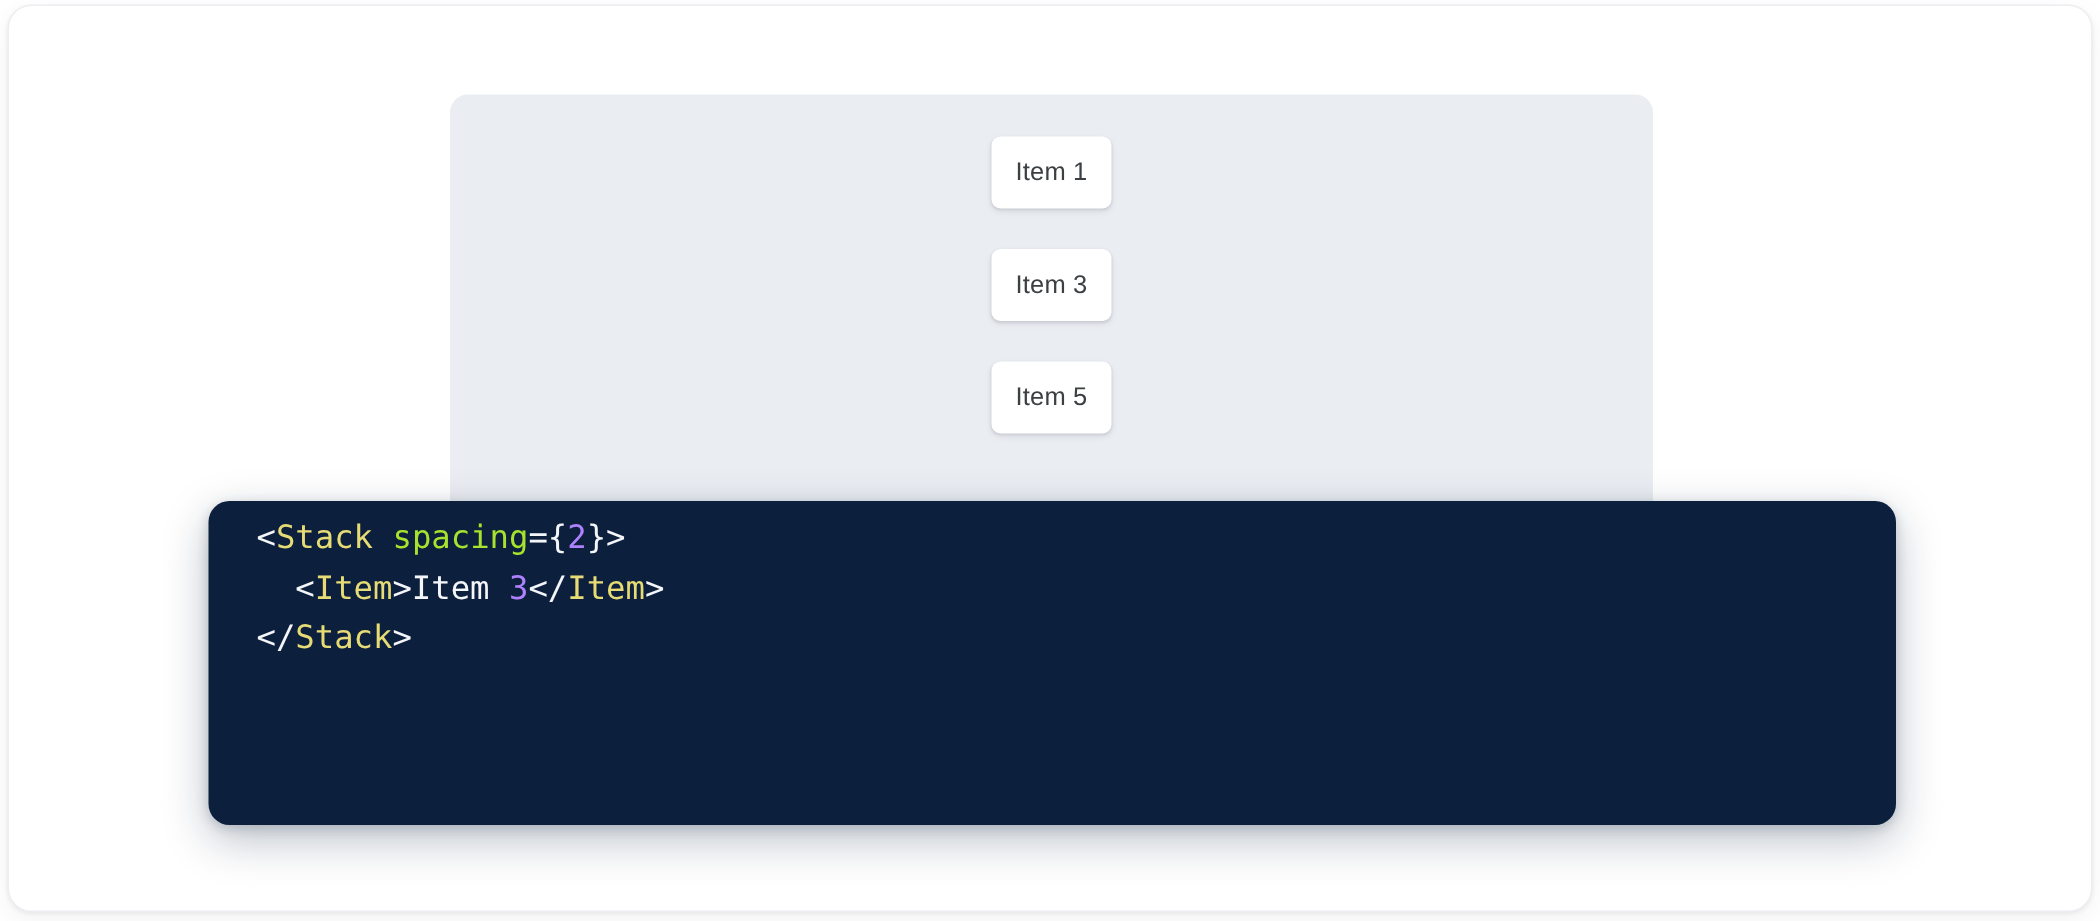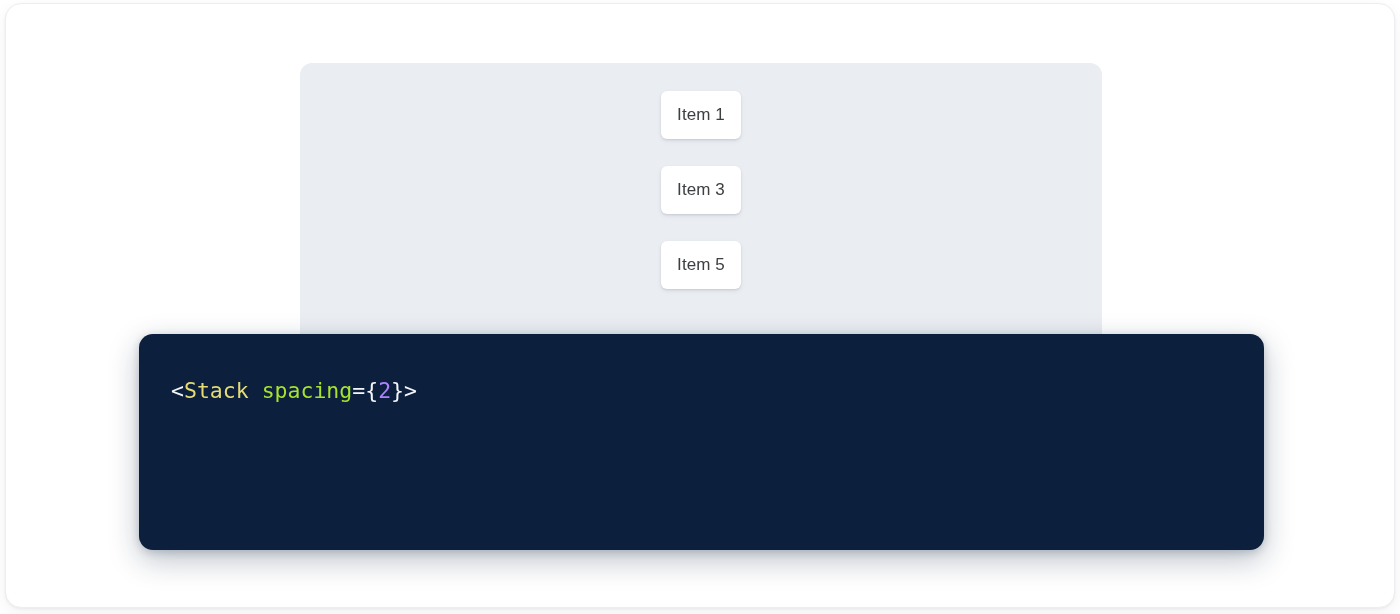--- a/index.html
+++ b/index.html
@@ -76,21 +76,21 @@
   .code-block {
     position: absolute;
     left: 133px;           
     top: 330px;
     width: 1125px;
     height: 216px;
     background: #0c1f3d;
     border-radius: 14px;
     box-shadow: 0 10px 30px rgba(12, 31, 61, 0.28),
                 0 2px 8px rgba(12, 31, 61, 0.18);
-    padding: 40px 0 0 32px;
+    padding: 8px 0 0 32px;
     overflow: hidden;
   }
 
   .code-line {
     font-family: "DejaVu Sans Mono", "Liberation Mono", monospace;
     font-size: 21.5px;
     line-height: 33.6px;
     white-space: pre;
     color: #f4f6fa;
   }
@@ -119,17 +119,19 @@
           <div class="stack-item">
             <span>Item 5</span>
           </div>
         </div>
     </div>
 
     <div class="code-block">
       <div id="code-lines">
 
       <div class="code-line"><span class="tok-punct">&lt;</span><span class="tok-tag">Stack</span><span class="tok-text"> </span><span class="tok-attr">spacing</span><span class="tok-punct">={</span><span class="tok-num">2</span><span class="tok-punct">}&gt;</span></div>
+          <div class="code-line"><span>  </span><span class="tok-punct">&lt;</span><span class="tok-tag">Item</span><span class="tok-punct">&gt;</span><span class="tok-text">Item </span><span class="tok-num">3</span><span class="tok-punct">&lt;/</span><span class="tok-tag">Item</span><span class="tok-punct">&gt;</span></div>
+          <div class="code-line"><span class="tok-punct">&lt;/</span><span class="tok-tag">Stack</span><span class="tok-punct">&gt;</span></div>
         </div>
     </div>
 
   </div>
 </div>
 
 </body></html>

